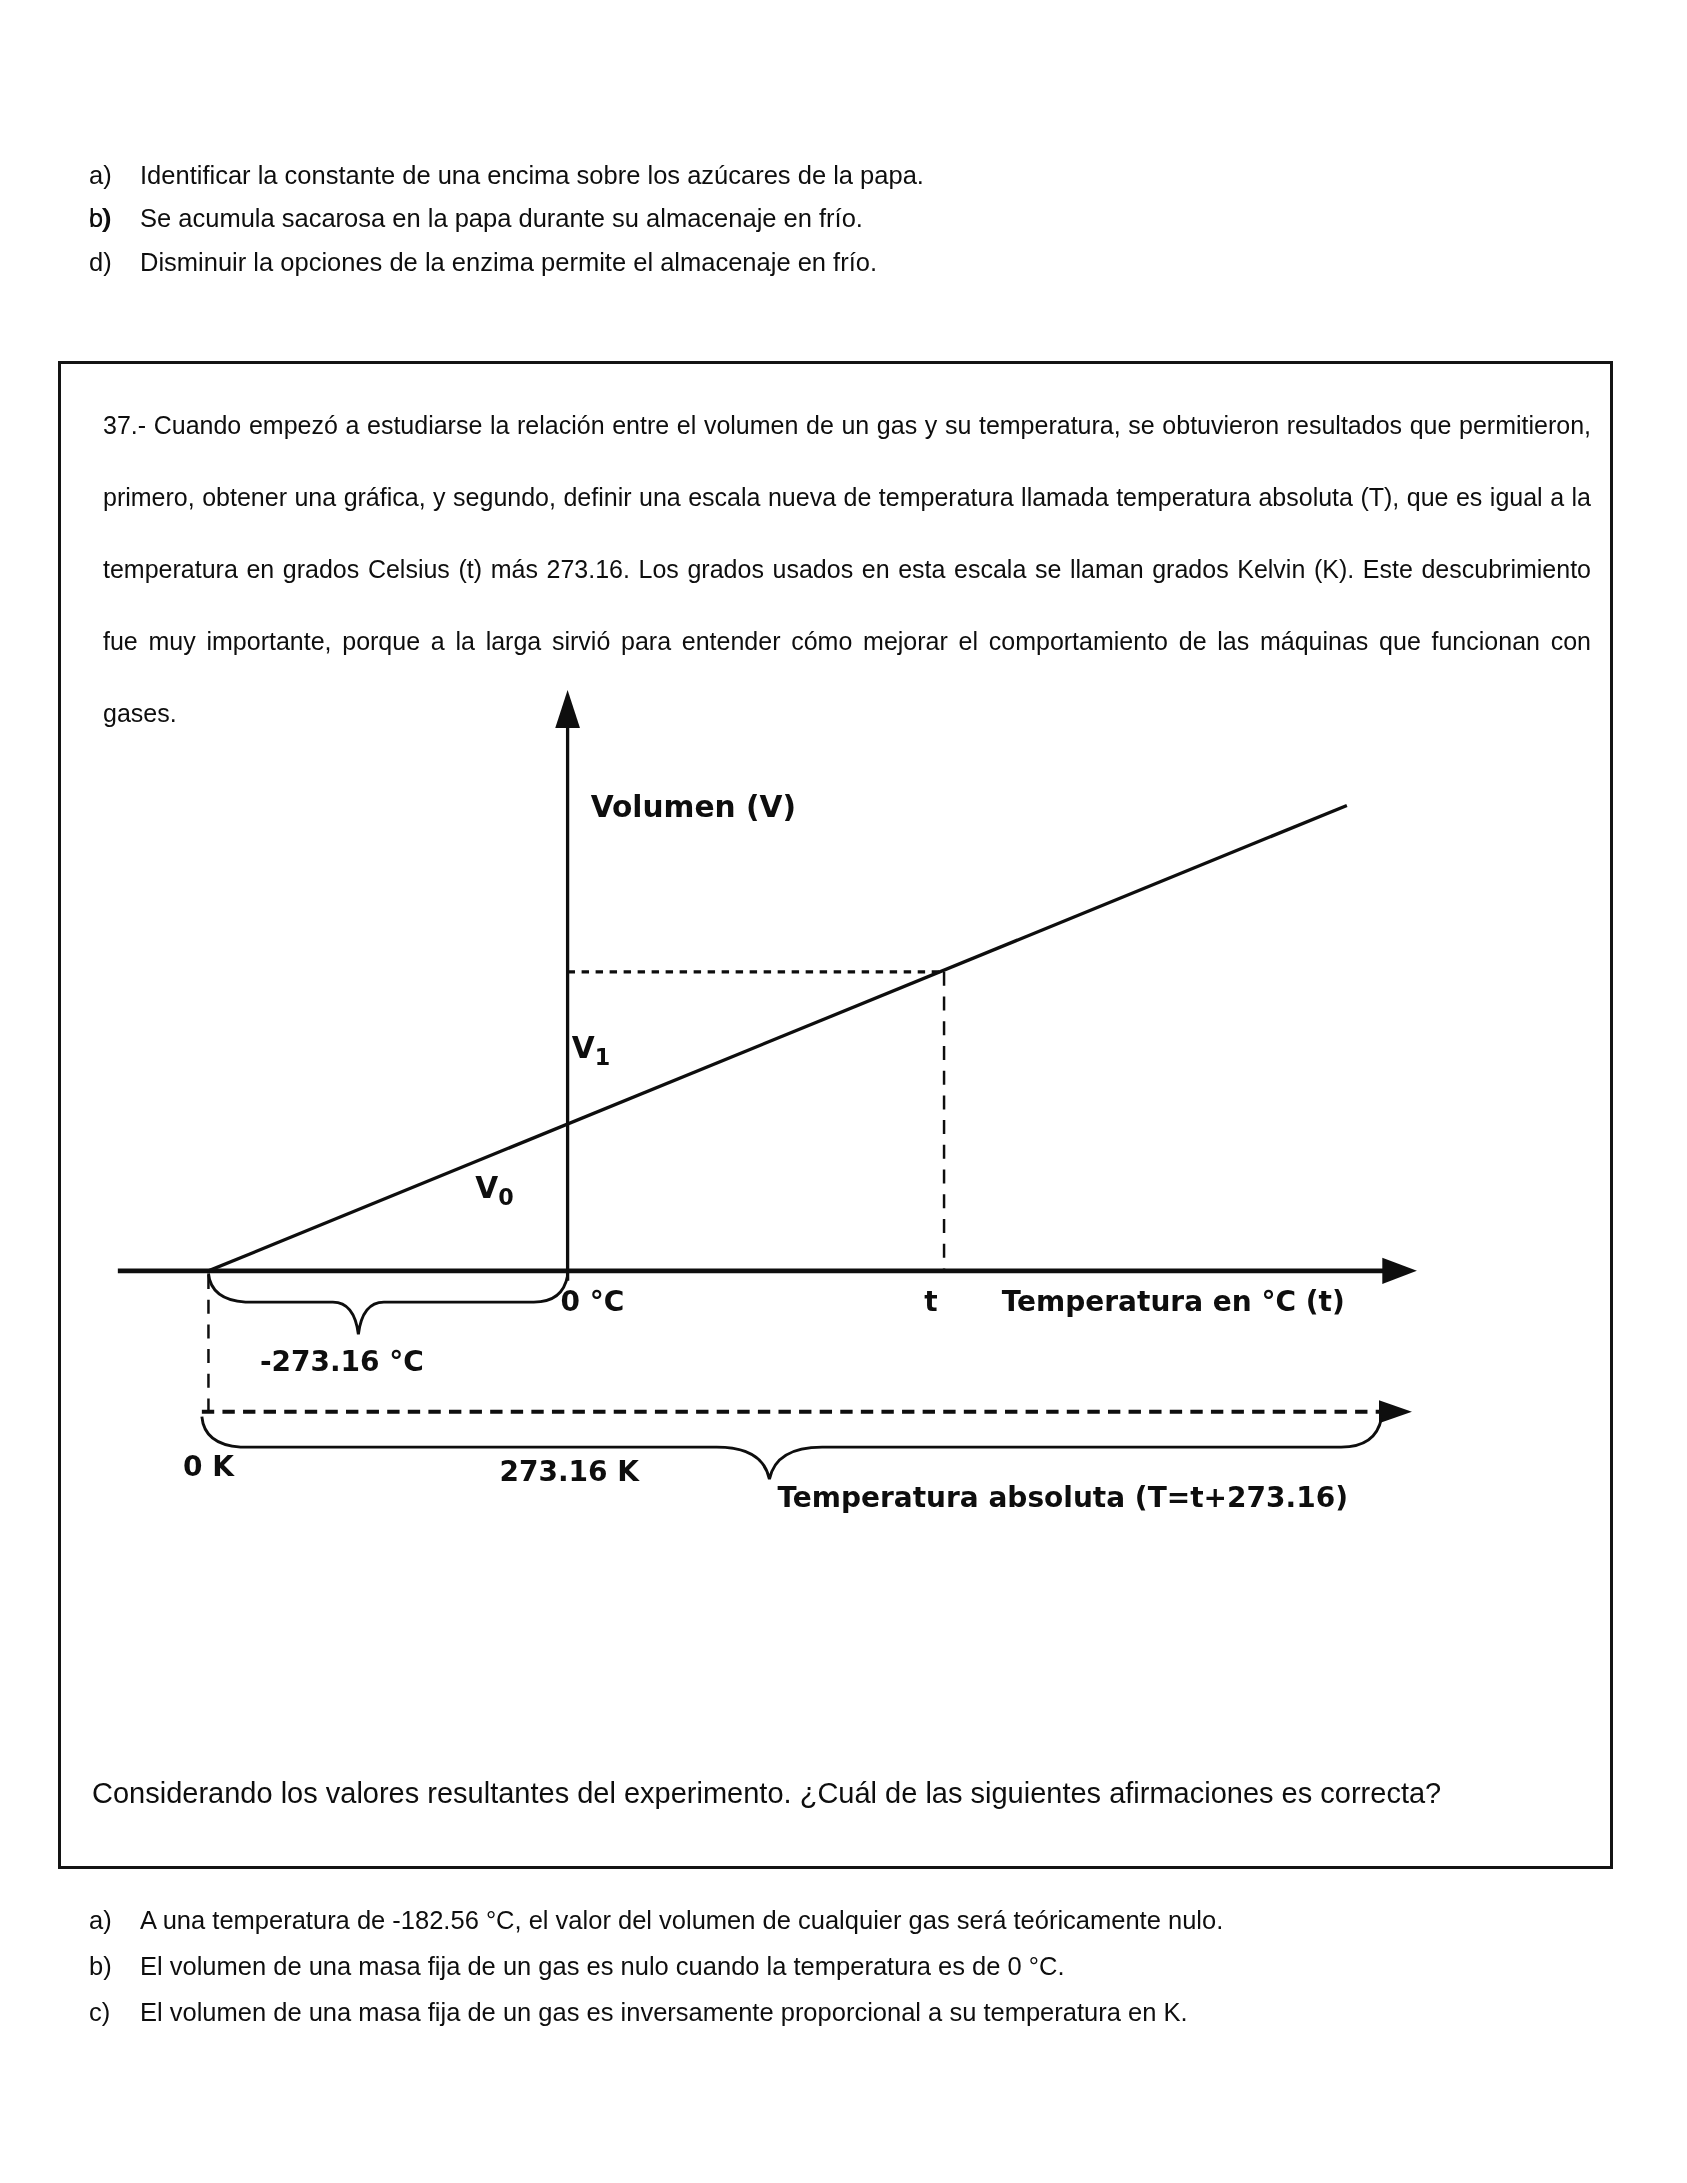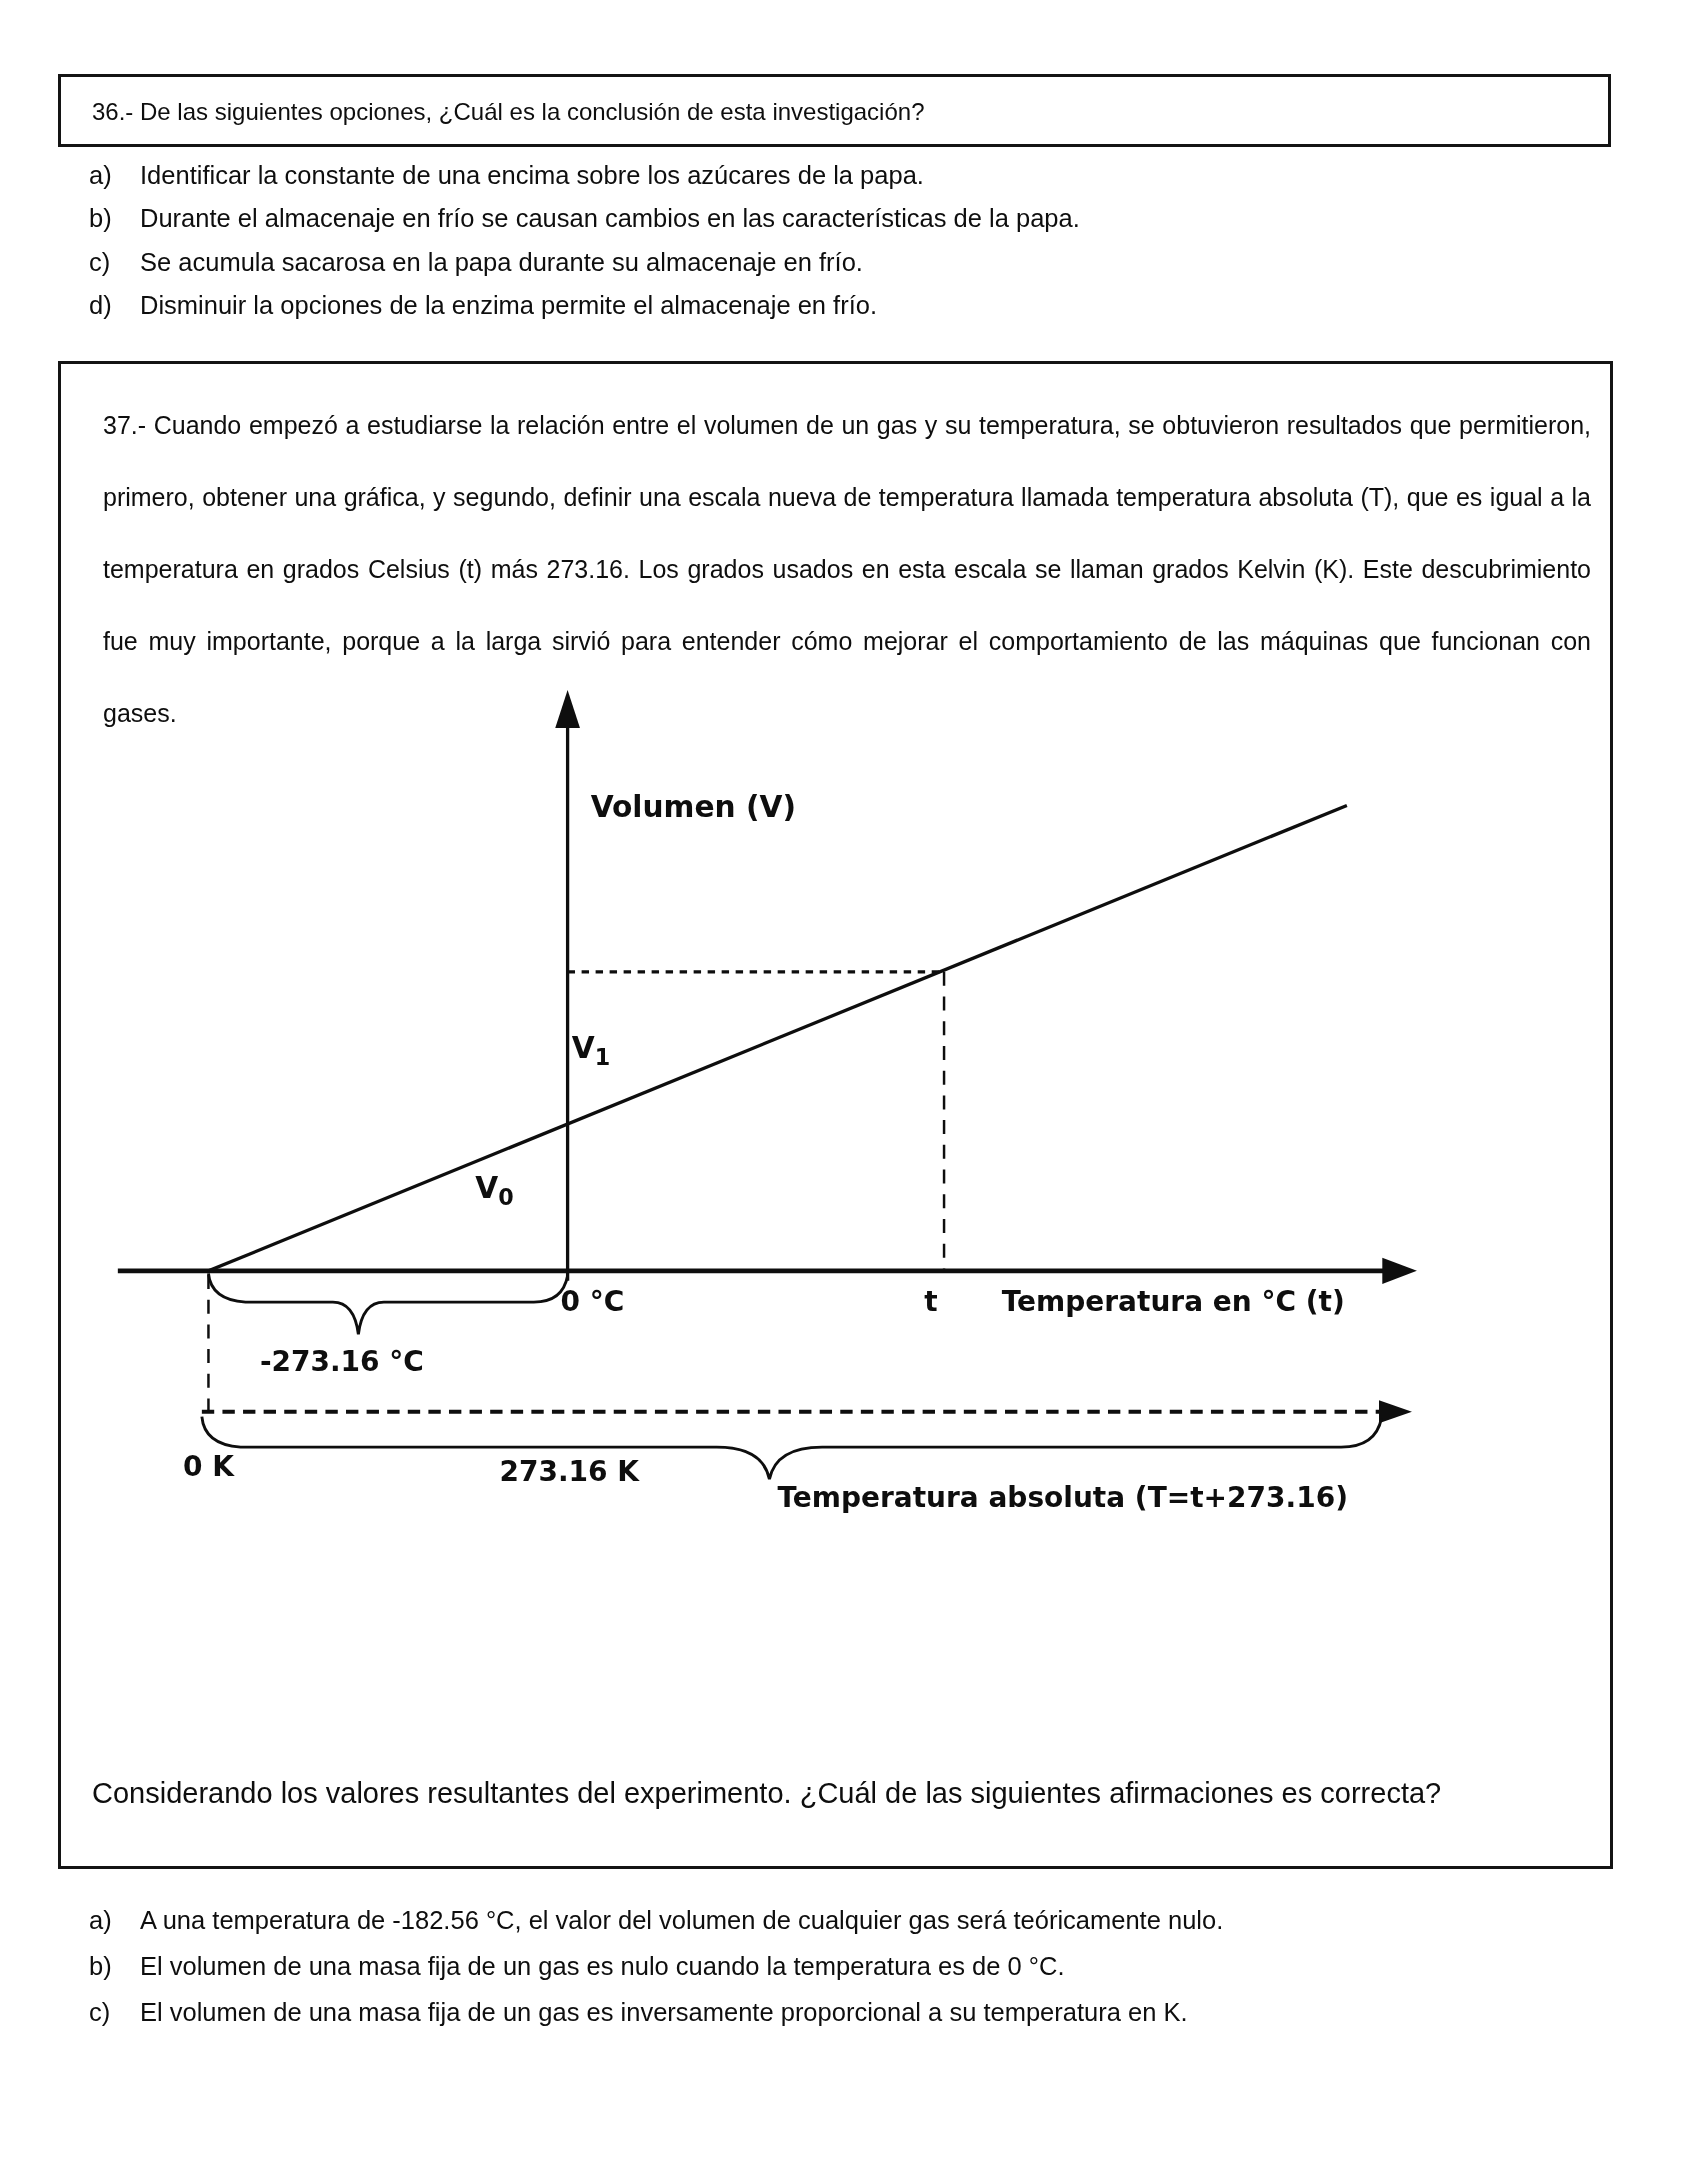--- a/index.html
+++ b/index.html
@@ -97,32 +97,28 @@
     line-height:46px;
     margin-bottom:0;
   }
   .optlist-37 li.justify{ text-align:justify; }
 </style>
 </head>
 <body>
 
 <div class="page">
 
-  <div class="q36-box">
-    <p>36.- De las siguientes opciones, ¿Cuál es la conclusión de esta investigación?</p>
-  </div>
 
   <ul class="optlist optlist-36">
     <li>
       <span class="marker">a)</span>
       <span>Identificar la constante de una encima sobre los azúcares de la papa.</span>
     </li>
     <li>
       <span class="marker">b)</span>
-      <span>Durante el almacenaje en frío se causan cambios en las características de la papa.</span>
     </li>
     <li>
       <span class="marker">c)</span>
       <span>Se acumula sacarosa en la papa durante su almacenaje en frío.</span>
     </li>
     <li>
       <span class="marker">d)</span>
       <span>Disminuir la opciones de la enzima permite el almacenaje en frío.</span>
     </li>
   </ul>

